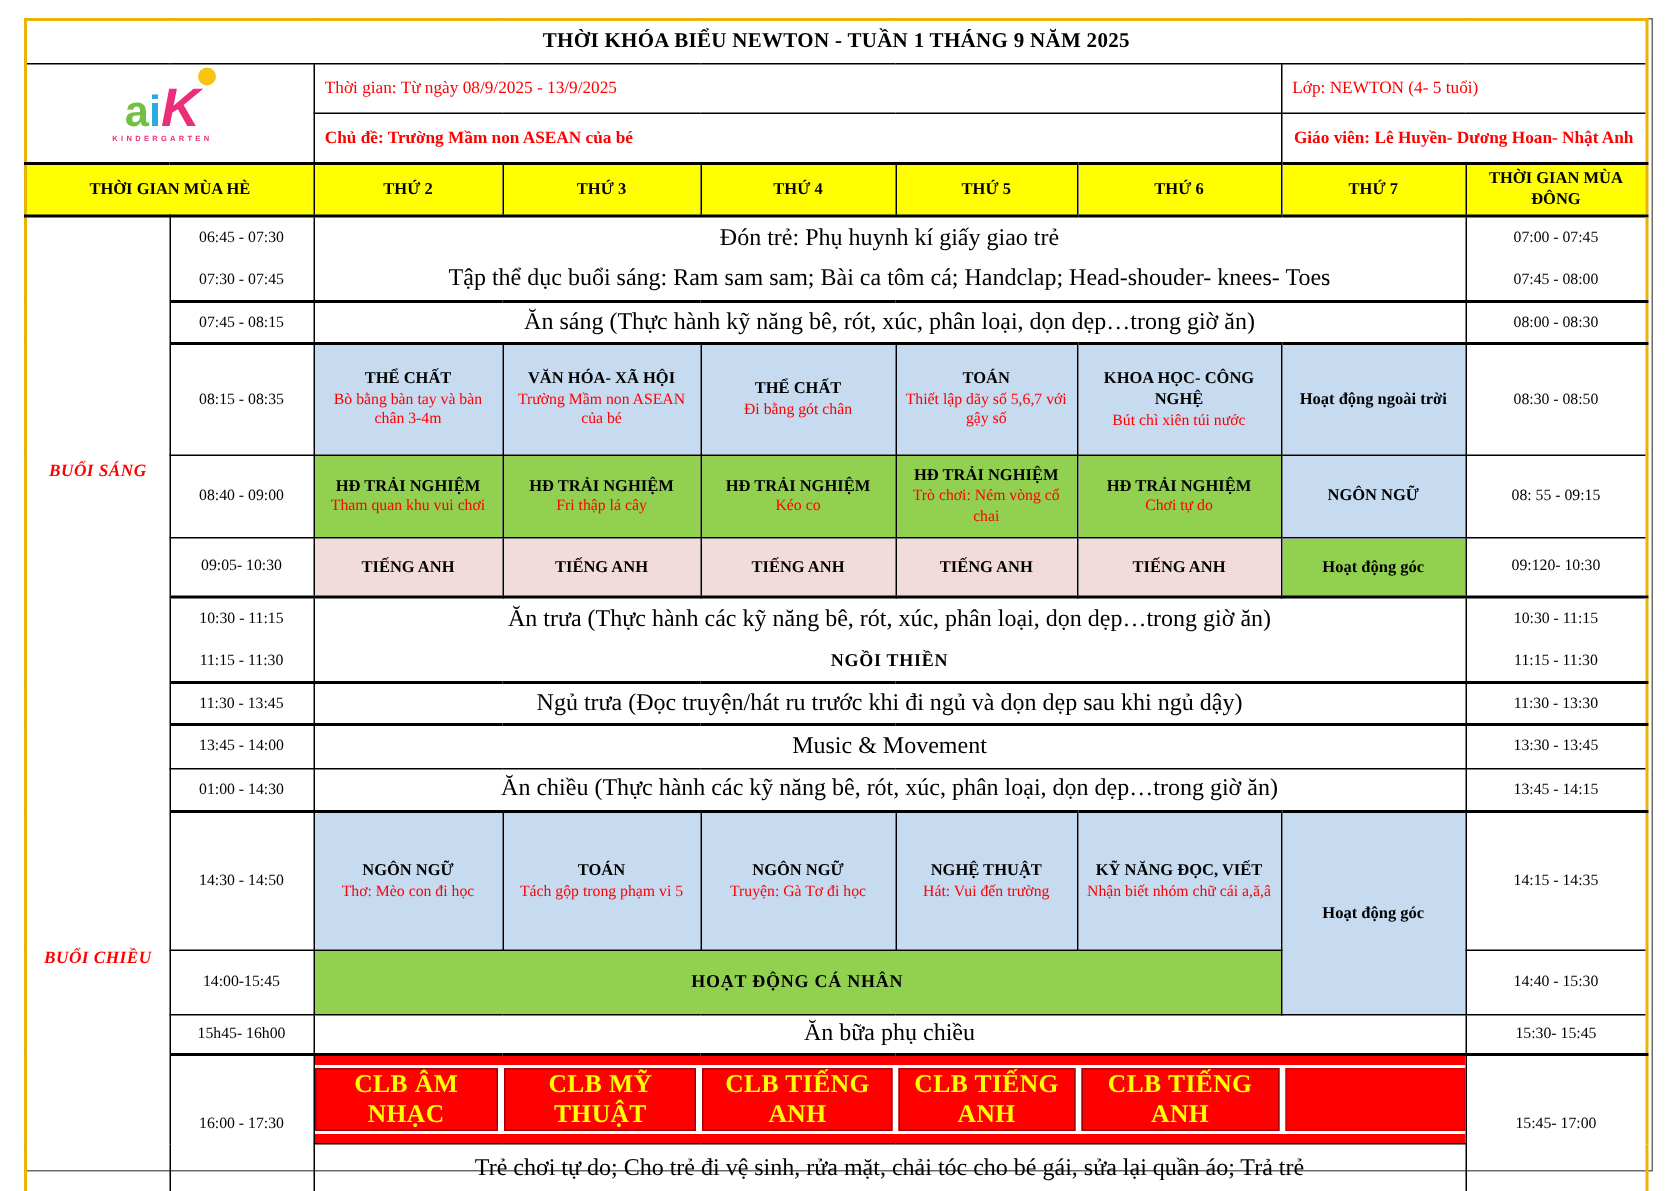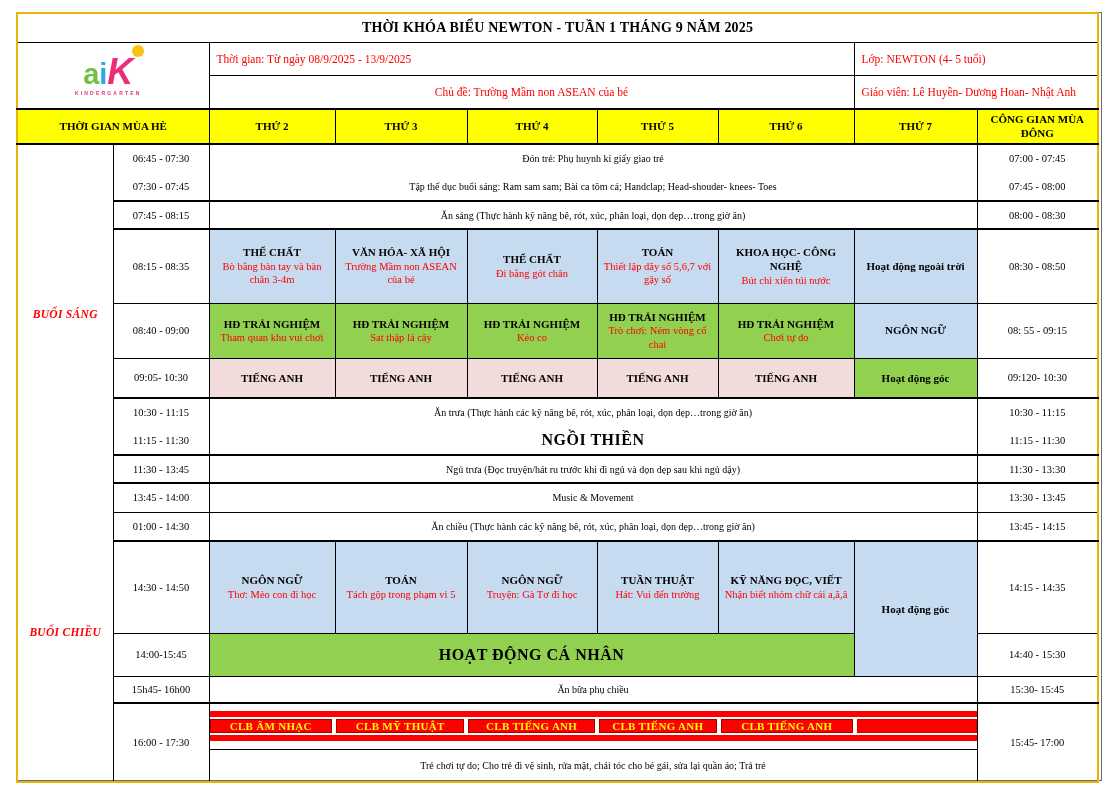--- a/index.html
+++ b/index.html
@@ -15,58 +15,58 @@
     border-collapse:collapse;table-layout:fixed;width:1081px;
     margin:-1px 0 0 -1px;border:2px solid #eab308;padding-left:40px;
   }
   td{border:1px solid #000;text-align:center;vertical-align:middle;
      padding:1px 3px;overflow:hidden;word-wrap:break-word;}
   
   tr.title-row td{height:26px;font-weight:bold;font-size:14px;letter-spacing:.2px;}
   
   td.info{font-size:11.5px;text-align:left;padding:2px 7px;height:28px;}
   td.red{color:#fe0000;}
-  td.bold{font-weight:normal;text-align:center;}
-  td.center{}
+  td.bold{font-weight:bold;}
+  td.center{text-align:center;font-weight:bold;}
   
   td.logo-cell{vertical-align:middle;text-align:center;}
   .logo{position:relative;display:inline-block;font-family:"Liberation Sans","DejaVu Sans",sans-serif;font-weight:bold;line-height:1;padding:2px 10px 0 0;}
   .la{color:#72bf44;font-size:29px;}
   .li{color:#29abe2;font-size:29px;}
   .lk{color:#ec2d7a;font-size:36px;font-style:italic;}
   .ldot{position:absolute;top:-7px;right:8px;width:12px;height:12px;border-radius:50%;background:#f9c312;}
   .ltag{font-size:5px;color:#ec2d7a;letter-spacing:2.2px;margin-top:1px;text-align:left;}
   
   tr.hdr td{
     background:#ffff00;font-weight:bold;font-size:11px;height:31px;
     border-top:2px solid #000;border-bottom:2px solid #000;line-height:1.25;
   }
   
   td.time{font-size:10.5px;}
-  td.activity{font-size:10px;}
-  td.activity.big{font-weight:bold;font-size:16px;letter-spacing:.5px;}
+  td.activity{font-size:16px;}
+  td.activity.big{font-weight:bold;font-size:12px;letter-spacing:.5px;}
   td.section-label{color:#fe0000;font-weight:bold;font-size:11.5px;letter-spacing:.3px;font-style:italic;}
   td.subject{line-height:1.3;}
   .s-title{font-weight:bold;font-size:11px;}
   .s-sub{color:#fe0000;font-size:10.5px;}
   .bg-blue{background:#c6daf0;}
   .bg-green{background:#92d050;}
   .bg-pink{background:#f2dcdb;}
   
   tr.tt-top > td{border-top:2px solid #000;}
   tr.hb > td{border-bottom-style:hidden;}
   tr.ht > td{border-top-style:hidden;margin-top:48px;}
   
   td.clb-cell{padding:0;}
   .band{display:flex;flex-direction:column;height:100%;background:#fff;}
   .band-strip{height:6px;background:#fe0000;}
   .band-mid{flex:1;display:flex;gap:4px;padding:2px 0;}
   .band-slot{flex-basis:0;display:flex;}
   .clb-box{flex:1;background:#fe0000;border:1px solid #a50000;display:flex;align-items:center;justify-content:center;
-           color:#ffff00;font-weight:bold;font-size:11px;letter-spacing:.3px;}
+           color:#ffff00;font-weight:bold;font-size:17px;letter-spacing:.3px;}
   .clb-box.empty{border-color:#d40000;}
 </style>
 </head>
 <body>
 
 <div class="sheet">
   <table class="tt">
     <colgroup>
       <col style="width:96px">
         <col style="width:96px">
@@ -98,21 +98,21 @@
         <td colspan="2" class="info red center">Giáo viên: Lê Huyền- Dương Hoan- Nhật Anh</td>
       </tr>
       <tr class="hdr">
         <td colspan="2">THỜI GIAN MÙA HÈ</td>
         <td>THỨ 2</td>
         <td>THỨ 3</td>
         <td>THỨ 4</td>
         <td>THỨ 5</td>
         <td>THỨ 6</td>
         <td>THỨ 7</td>
-        <td>CÔNG GIAN MÙA ĐÔNG</td>
+        <td>THỜI GIAN MÙA ĐÔNG</td>
       </tr>
 
     <tr class="hb" style="height: 28px;">
           <td class="section-label" rowspan="9">BUỔI SÁNG</td>
           <td class="time">06:45 - 07:30</td>
           <td class="activity" colspan="6">Đón trẻ: Phụ huynh kí giấy giao trẻ</td>
           <td class="time">07:00 - 07:45</td>
         </tr>
         <tr class="ht" style="height: 29px;">
           <td class="time">07:30 - 07:45</td>
@@ -152,21 +152,21 @@
           <td class="time">08:30 - 08:50</td>
         </tr>
         <tr class="" style="height: 55px;">
           <td class="time">08:40 - 09:00</td>
           <td class="subject bg-green">
             <div class="s-title">HĐ TRẢI NGHIỆM</div>
             <div class="s-sub">Tham quan khu vui chơi</div>
           </td>
           <td class="subject bg-green">
             <div class="s-title">HĐ TRẢI NGHIỆM</div>
-            <div class="s-sub">Sat thập lá cây</div>
+            <div class="s-sub">Fri thập lá cây</div>
           </td>
           <td class="subject bg-green">
             <div class="s-title">HĐ TRẢI NGHIỆM</div>
             <div class="s-sub">Kéo co</div>
           </td>
           <td class="subject bg-green">
             <div class="s-title">HĐ TRẢI NGHIỆM</div>
             <div class="s-sub">Trò chơi: Ném vòng cổ chai</div>
           </td>
           <td class="subject bg-green">
@@ -234,21 +234,21 @@
           </td>
           <td class="subject bg-blue">
             <div class="s-title">TOÁN</div>
             <div class="s-sub">Tách gộp trong phạm vi 5</div>
           </td>
           <td class="subject bg-blue">
             <div class="s-title">NGÔN NGỮ</div>
             <div class="s-sub">Truyện: Gà Tơ đi học</div>
           </td>
           <td class="subject bg-blue">
-            <div class="s-title">TUẦN THUẬT</div>
+            <div class="s-title">NGHỆ THUẬT</div>
             <div class="s-sub">Hát: Vui đến trường</div>
           </td>
           <td class="subject bg-blue">
             <div class="s-title">KỸ NĂNG ĐỌC, VIẾT</div>
             <div class="s-sub">Nhận biết nhóm chữ cái a,ă,â</div>
           </td>
           <td class="subject bg-blue" rowspan="2">
             <div class="s-title">Hoạt động góc</div>
           </td>
           <td class="time">14:15 - 14:35</td>

